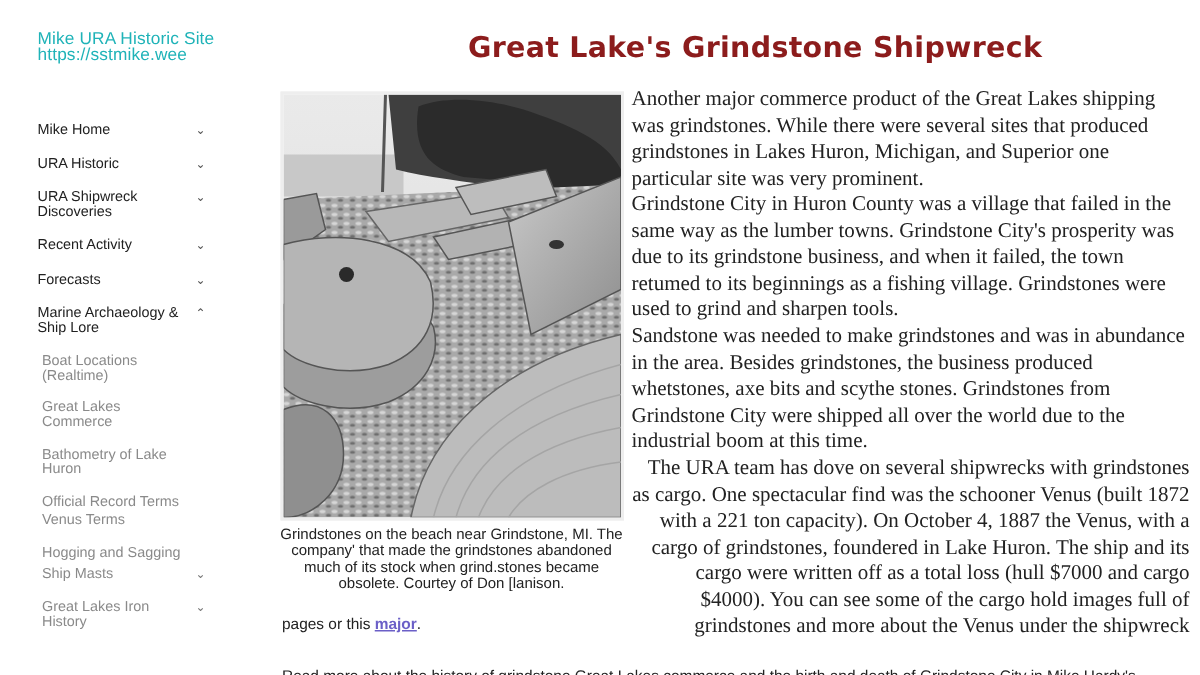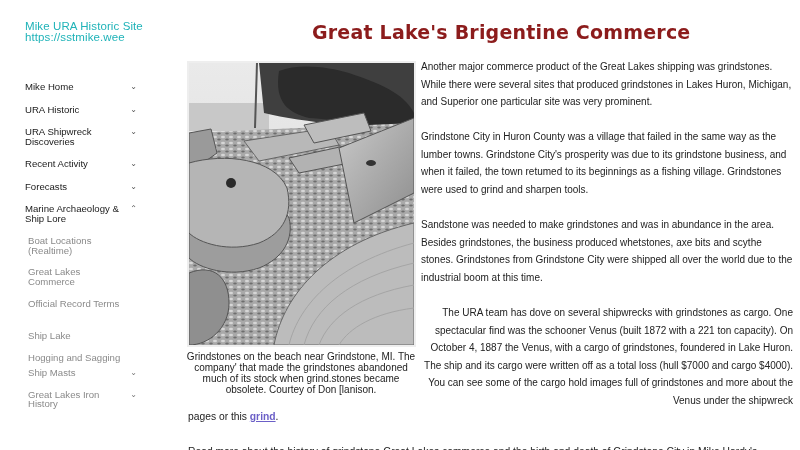--- a/index.html
+++ b/index.html
@@ -16,21 +16,21 @@
   .sub-item .chev { position: absolute; right: 8px; top: 0; font-size: 8px; color: #777; line-height: 9px; }
 
   
   .page-title { position: absolute; left: 312px; top: 21px; font-family: "DejaVu Sans", sans-serif; font-weight: bold; font-size: 19px; color: #8c1c1c; letter-spacing: 0.2px; white-space: nowrap; }
 
   .figure { position: absolute; left: 187px; top: 61px; width: 230px; }
   .photo { position: relative; width: 229px; height: 286px; border: 2px solid #eeeeee; background: #f4f4f4; overflow: hidden; }
   .photo svg { display: block; }
   .caption { width: 236px; margin-left: -4px; margin-top: 4px; font-size: 10px; line-height: 11px; text-align: center; color: #222; }
 
-  .para { position: absolute; left: 421px; width: 372px; font-size: 10px; line-height: 17.5px; color: #222; }
+  .para { position: absolute; left: 421px; width: 372px; font-size: 14px; line-height: 17.5px; color: #222; font-family: Liberation Serif, serif; }
   .p1 { top: 58px; }
   .p2 { top: 128px; }
   .p3 { top: 216px; }
   .p4 { top: 304px; text-align: right; }
   .p4-tail { position: absolute; left: 188px; top: 408px; font-size: 10.3px; line-height: 17.5px; color: #222; }
   .p4-tail a { color: #6b5fc7; text-decoration: underline; font-weight: bold; }
   .p5 { position: absolute; left: 188px; top: 443px; font-size: 10.3px; line-height: 17.5px; color: #222; white-space: nowrap; }
 </style>
 </head>
 <body>
@@ -63,41 +63,44 @@
       <span>Marine Archaeology &amp; Ship Lore</span>
       <span class="chev">⌃</span>
     </div>
 
     <div class="sub-item" style="margin-bottom:12px">
       <span>Boat Locations (Realtime)</span>
     </div>
     <div class="sub-item" style="margin-bottom:12.5px">
       <span>Great Lakes Commerce</span>
     </div>
-    <div class="sub-item" style="margin-bottom:23px">
+    <div class="sub-item" style="margin-bottom:12.5px">
+      <span>Bathometry of Lake Huron</span>
+    </div>
+    <div class="sub-item" style="margin-bottom:2px">
       <span>Official Record Terms</span>
     </div>
     <div class="sub-item" style="margin-bottom:12.5px">
-      <span>Ship Lake</span>
+      <span>Venus Terms</span>
     </div>
     <div class="sub-item" style="margin-bottom:5px">
       <span>Hogging and Sagging</span>
     </div>
     <div class="sub-item" style="margin-bottom:12.5px">
       <span>Ship Masts</span>
       <span class="chev">⌄</span>
     </div>
     <div class="sub-item">
       <span>Great Lakes Iron History</span>
       <span class="chev">⌄</span>
     </div>
   </div>
 </div>
 
-<h1 class="page-title">Great Lake's Brigentine Commerce</h1>
+<h1 class="page-title">Great Lake's Grindstone Shipwreck</h1>
 
 <div class="figure">
   <div class="photo" title="Grindstones on the beach photo">
     <svg width="225" height="282" viewBox="0 0 225 282">
       <defs>
         <linearGradient id="sky" x1="0" y1="0" x2="0" y2="1">
           <stop offset="0" stop-color="#eaeaea"></stop>
           <stop offset="1" stop-color="#d8d8d8"></stop>
         </linearGradient>
         <linearGradient id="stone" x1="0" y1="0" x2="1" y2="1">
@@ -139,15 +142,15 @@
     </svg>
   </div>
   <div class="caption">Grindstones on the beach near Grindstone, MI. The company' that made the grindstones abandoned much of its stock when grind.stones became obsolete. Courtey of Don [lanison.</div>
 </div>
 
 <p class="para p1">Another major commerce product of the Great Lakes shipping was grindstones.  While there were several sites that produced grindstones in Lakes Huron, Michigan, and Superior one particular site was very prominent.</p>
 <p class="para p2">Grindstone City in Huron County was a village that failed in the same way as the lumber towns. Grindstone City's prosperity was due to its grindstone business, and when it failed, the town retumed to its beginnings as a fishing village. Grindstones were used to grind and sharpen tools.</p>
 <p class="para p3">Sandstone was needed to make grindstones and was in abundance in the area. Besides grindstones, the business produced whetstones, axe bits and scythe stones. Grindstones from Grindstone City were shipped all over the world due to the industrial boom at this time.</p>
 <p class="para p4">The URA team has dove on several shipwrecks with grindstones as cargo. One spectacular find was the schooner Venus (built 1872 with a 221 ton capacity).  On October 4, 1887 the Venus, with a cargo of grindstones, foundered in Lake Huron.  The ship and its cargo were written off as a total loss (hull $7000 and cargo $4000).  You can see some of the cargo hold images full of grindstones and more about the Venus under the shipwreck</p>
 <div class="p4-tail">
-  <span>pages or this </span><a>grind</a><span>.</span>
+  <span>pages or this </span><a>major</a><span>.</span>
 </div>
 <p class="p5">Read more about the history of grindstone Great Lakes commerce and the birth and death of Grindstone City in Mike Hardy's</p>
 
 </body></html>

